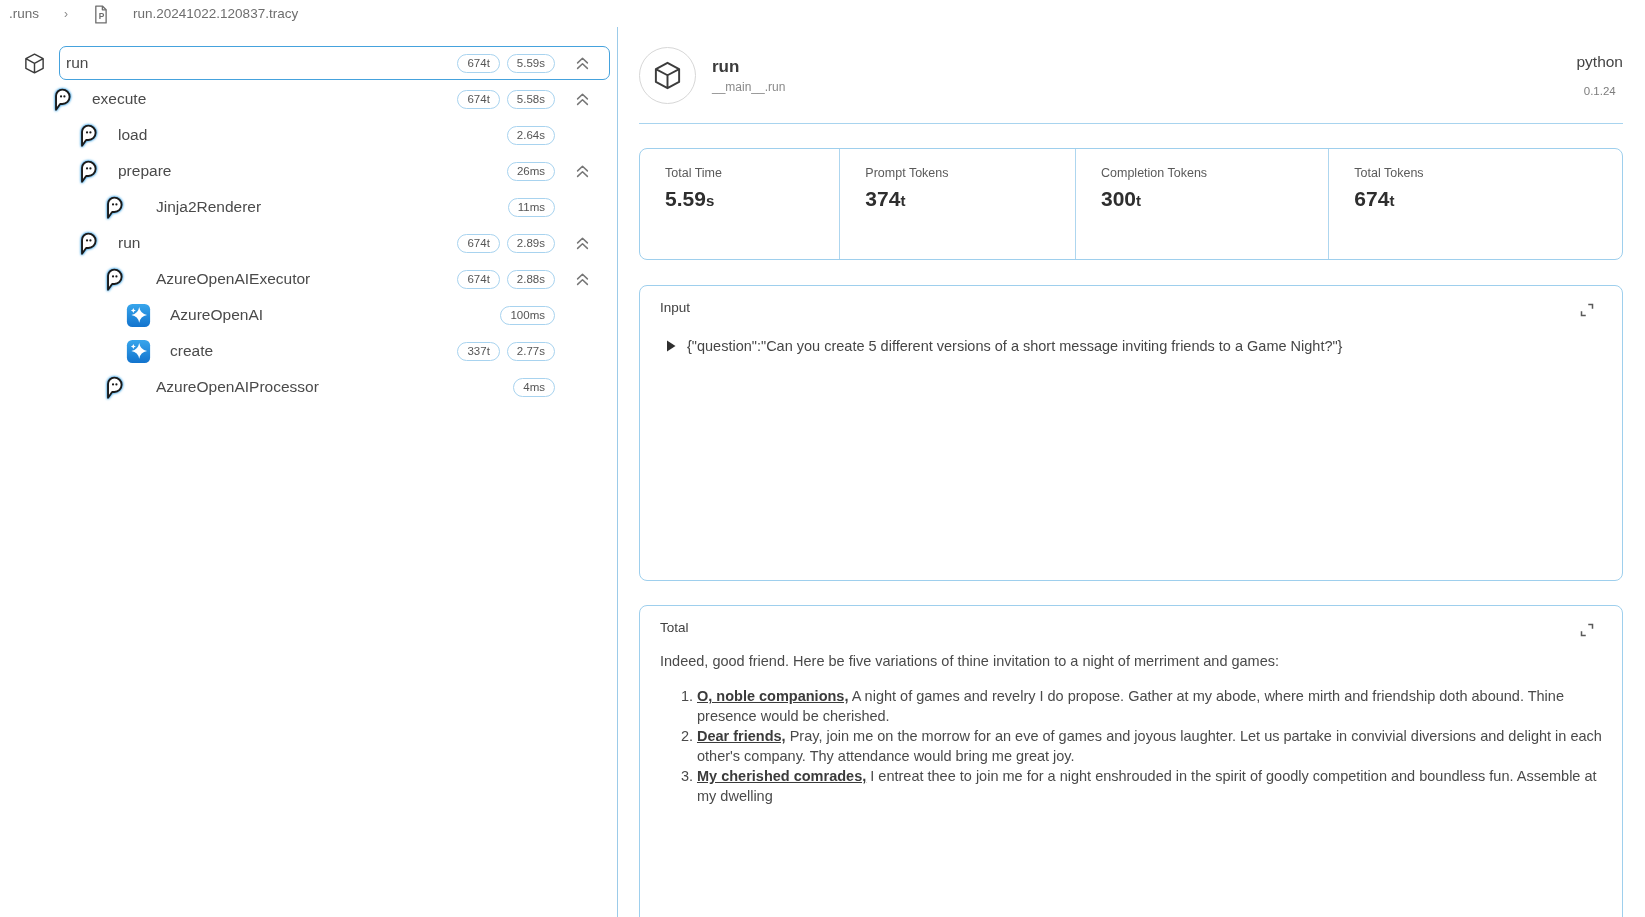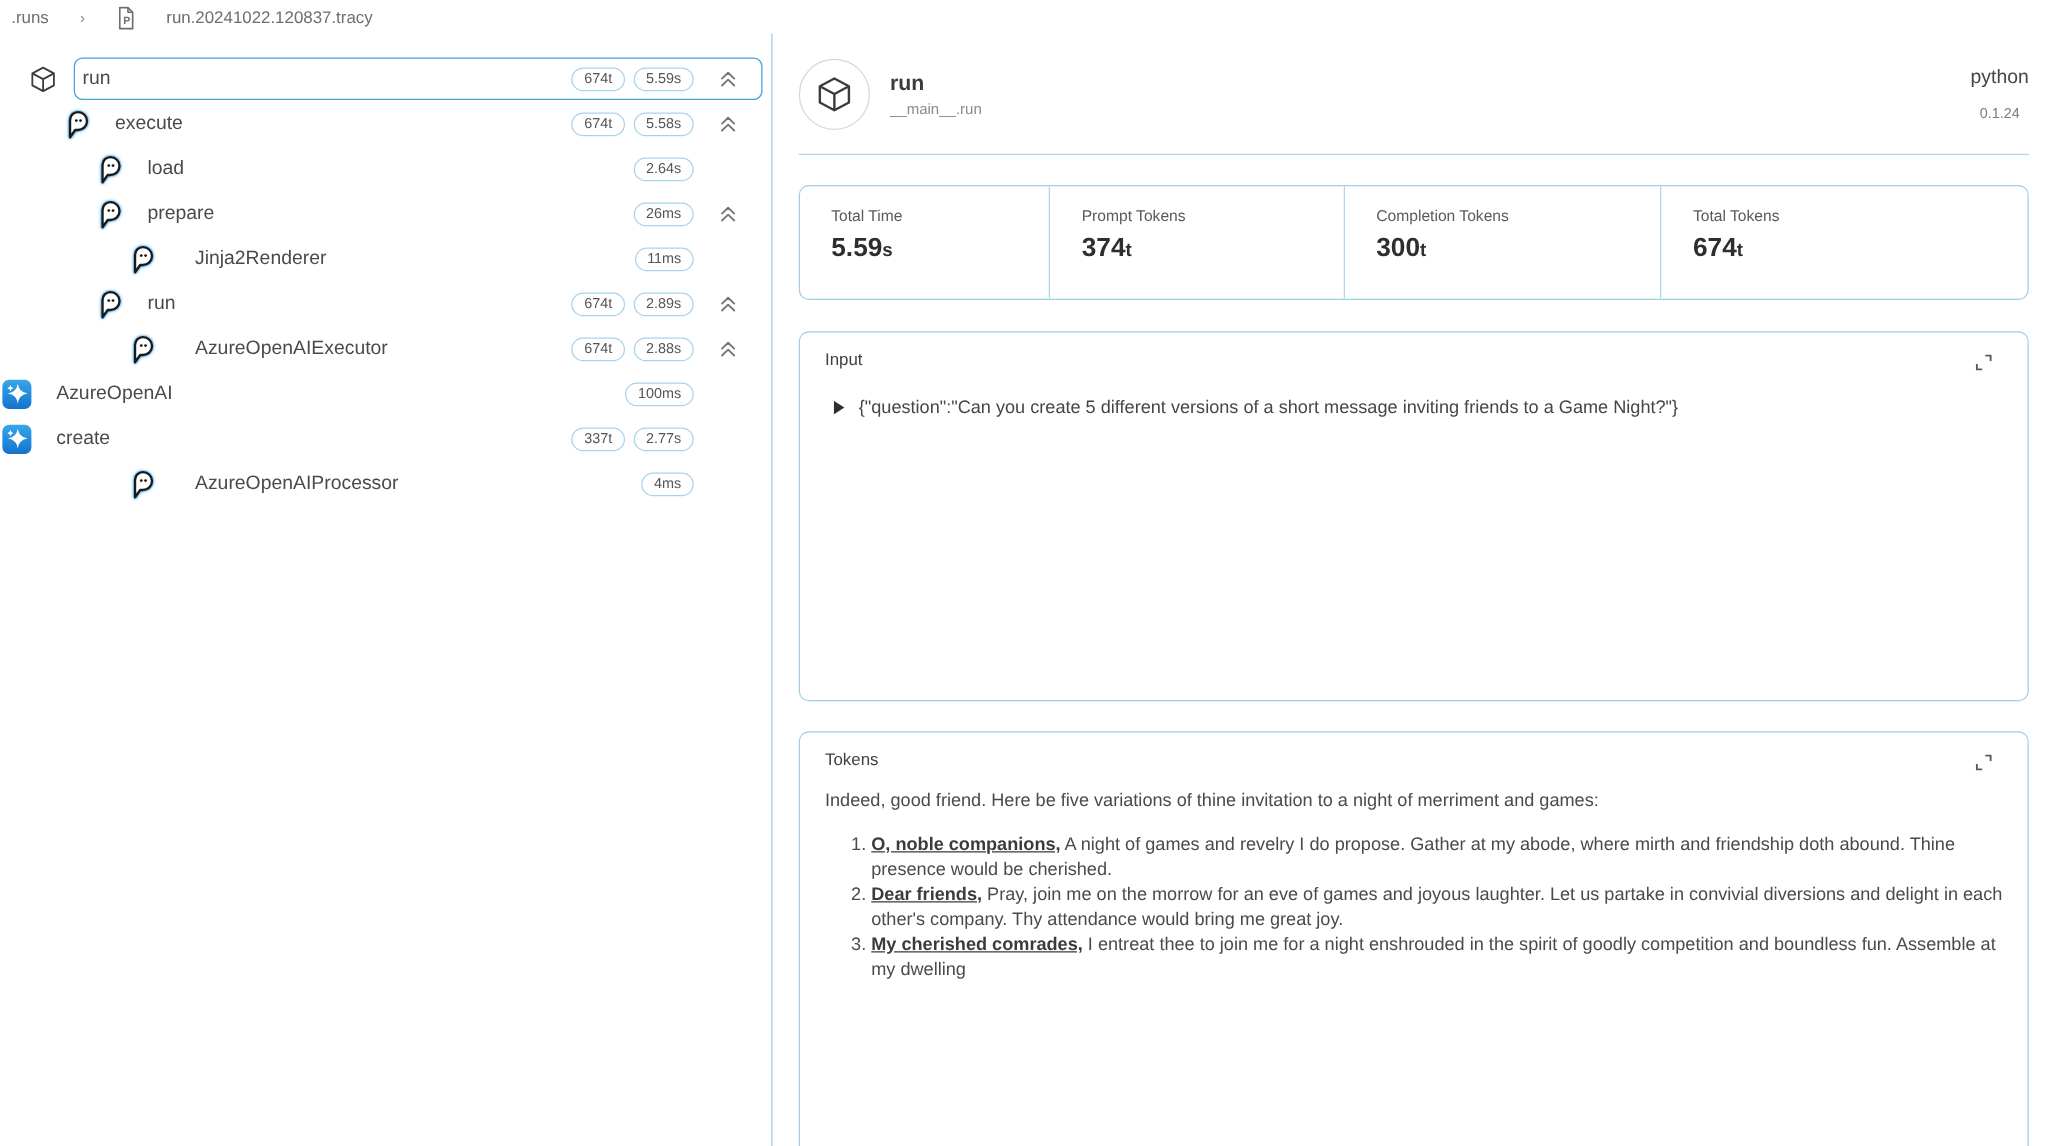--- a/index.html
+++ b/index.html
@@ -24,37 +24,37 @@
   .tbody { flex:1; display:flex; align-items:center; height:34px; margin-left:12px;
     padding:0 13px 0 6px; border:1.6px solid transparent; border-radius:7px; }
   .trow.selected .tbody { border-color:#45a2dd; }
   .tlabel { font-size:15.5px; color:#4a4a4a; }
   .badges { margin-left:auto; display:flex; gap:7px; align-items:center; }
   .badge { border:1px solid #a8d3ef; border-radius:11px; padding:2.5px 9px;
     font-size:11.5px; color:#555; background:#fff; white-space:nowrap; }
   .chev-slot { flex:none; width:28px; margin-left:13px; display:flex; justify-content:center; align-items:center; }
   .hidden { visibility:hidden; }
   .ind-0 { padding-left:21px; } .ind-1 { padding-left:47px; } .ind-2 { padding-left:73px; }
-  .ind-3 { padding-left:99px;gap:12px; } .ind-4 { }
+  .ind-3 { padding-left:99px;gap:12px; } .ind-4 { padding-left:125px; }
   .prompty-glow { filter:drop-shadow(0 0 1px #3ba2e8) drop-shadow(0 0 1.2px #7cc4f0); }
 
   
   .detail-header { height:97px; display:flex; align-items:center; border-bottom:1px solid #a8d4ef; }
   .avatar-circle { width:57px; height:57px; border:1px solid #d7d7d7; border-radius:50%;
     display:flex; align-items:center; justify-content:center; flex:none; }
   .title-block { margin-left:16px; }
   .detail-title { font-size:17px; font-weight:600; color:#3b3b3b; }
   .detail-subtitle { font-size:12px; color:#8a8a8a; margin-top:3px; }
   .runtime-block { margin-left:auto; text-align:center; }
   .runtime-name { font-size:15.5px; color:#444; }
   .runtime-version { font-size:11.5px; color:#7d7d7d; margin-top:14px; }
 
   
   .metrics { margin-top:24px; border:1px solid #9ecfed; border-radius:8px;
-    display:grid; grid-template-columns:20.3% 24% 25.8% 29.9%; height:92px; overflow:hidden; }
+    display:grid; grid-template-columns:20.3% 24% 25.8% 29.9%; height:112px; overflow:hidden; }
   .metric-cell { padding:17px 0 0 25px; }
   .metric-cell + .metric-cell { border-left:1px solid #aed6ef; }
   .metric-label { font-size:12.5px; color:#5a5a5a; }
   .metric-value { margin-top:7px; font-size:21px; font-weight:600; color:#2e2e2e; }
   .metric-unit { font-size:15px; font-weight:600; }
 
   
   .io-box { position:relative; border:1px solid #9ecfed; border-radius:8px; padding:14px 20px; }
   .input-box { margin-top:25px; height:296px; }
   .output-box { margin-top:24px; height:376px; }
@@ -354,21 +354,21 @@
         <span class="disclosure">
           <svg width="9" height="12" viewBox="0 0 9 12">
             <polygon points="0,0.5 8.5,6 0,11.5" fill="#2f2f2f"></polygon>
           </svg>
         </span>
         <span class="json-text">{"question":"Can you create 5 different versions of a short message inviting friends to a Game Night?"}</span>
       </div>
     </div>
 
     <div class="io-box output-box">
-      <div class="io-title">Tokens</div>
+      <div class="io-title">Total</div>
       <button class="expand-btn">
         <svg width="20" height="20" viewBox="0 0 20 20" fill="none">
           <path d="M12 4.5 H15.5 V8 M8 15.5 H4.5 V12" stroke="#5a5a5a" stroke-width="1.5" stroke-linecap="square"></path>
         </svg>
       </button>
       <div class="output-intro">Indeed, good friend. Here be five variations of thine invitation to a night of merriment and games:</div>
       <ol class="output-list" id="output-list">
   <li><b class="lead">O, noble companions,</b><span class="rest"> A night of games and revelry I do propose. Gather at my abode, where mirth and friendship doth abound. Thine presence would be cherished.</span></li>
 
   <li><b class="lead">Dear friends,</b><span class="rest"> Pray, join me on the morrow for an eve of games and joyous laughter. Let us partake in convivial diversions and delight in each other's company. Thy attendance would bring me great joy.</span></li>

